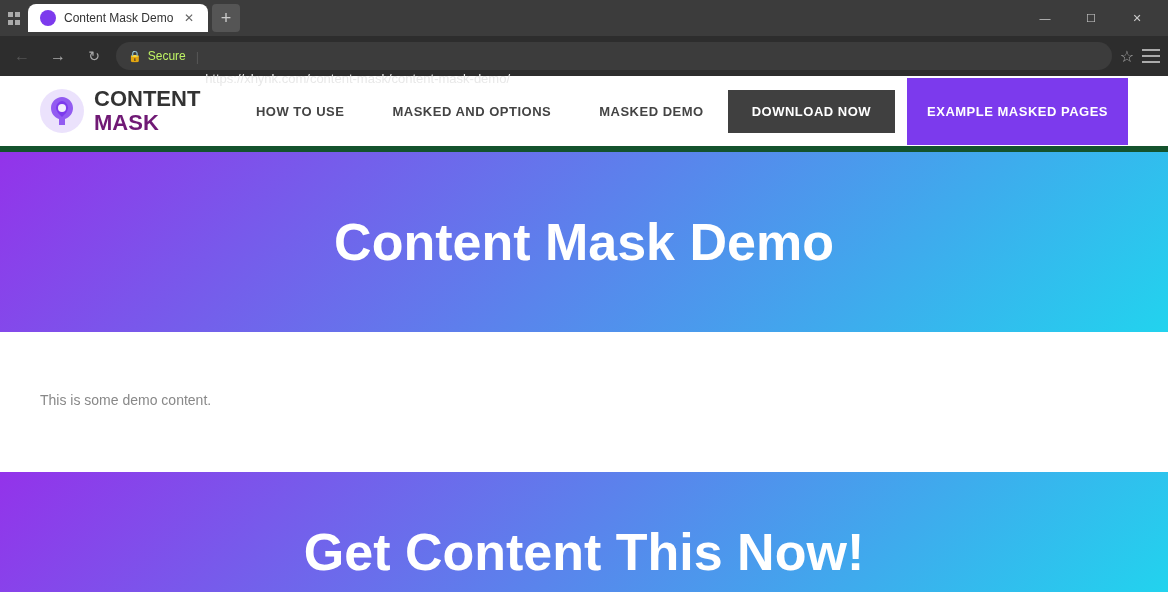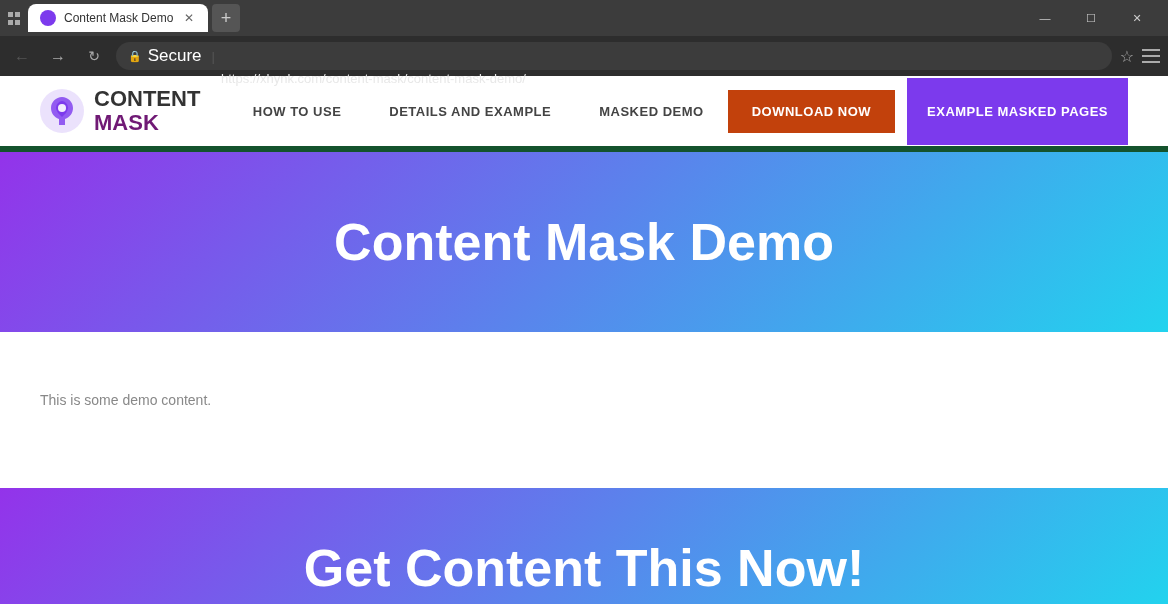--- a/index.html
+++ b/index.html
@@ -103,21 +103,21 @@
       border-radius: 20px;
       height: 28px;
       display: flex;
       align-items: center;
       padding: 0 12px;
       gap: 6px;
       color: #fff;
       font-size: 13px;
     }
     .url-lock { color: #aaa; font-size: 11px; }
-    .url-secure { color: #ffffff; font-size: 17px; margin-right: 4px; }
+    .url-secure { color: #bef264; font-size: 12px; margin-right: 4px; }
     .url-sep { color: #555; }
     .url-text { color: #e8e8e8; margin-top: 44px; }
     .star-btn {
       margin-left: auto;
       color: #aaa;
       font-size: 16px;
       cursor: pointer;
     }
     .hamburger-icon {
       display: flex;
@@ -177,21 +177,21 @@
       margin-right: 24px;
     }
     .nav-link {
       font-size: 13px;
       font-weight: 600;
       color: #444;
       text-decoration: none;
       letter-spacing: 0.5px;
     }
     .btn-download {
-      background: #c2410c;
+      background: #404040;
       color: #fff;
       font-size: 13px;
       font-weight: 700;
       padding: 14px 24px;
       border: none;
       cursor: pointer;
       letter-spacing: 0.5px;
       margin-right: 12px;
     }
     .btn-example {
@@ -213,21 +213,21 @@
       min-height: 100px;
     }
     .hero-title {
       font-size: 52px;
       font-weight: 700;
       color: #fff;
     }
 
     
     .content-section {
-      padding: 60px 40px 80px;
+      padding: 60px 40px 64px;
       background: #fff;
     }
     .demo-text {
       font-size: 14px;
       color: #888;
     }
 
     
     .bottom-section {
       background: linear-gradient(135deg, #9333ea 0%, #22d3ee 100%);
@@ -317,21 +317,21 @@
         <circle cx="22" cy="19" r="4" fill="#fff" opacity="0.9"></circle>
       </svg>
       <div class="logo-text">
         <span class="logo-content">CONTENT</span>
         <span class="logo-mask">MASK</span>
       </div>
     </a>
 
     <div class="nav-links">
       <a class="nav-link" href="#">HOW TO USE</a>
-      <a class="nav-link" href="#">DETAILS AND EXAMPLE</a>
+      <a class="nav-link" href="#">MASKED AND OPTIONS</a>
       <a class="nav-link" href="#">MASKED DEMO</a>
     </div>
 
     <button class="btn-download">DOWNLOAD NOW</button>
     <button class="btn-example">EXAMPLE MASKED PAGES</button>
   </nav>
 
   <div class="hero">
     <h1 class="hero-title">Content Mask Demo</h1>
   </div>

